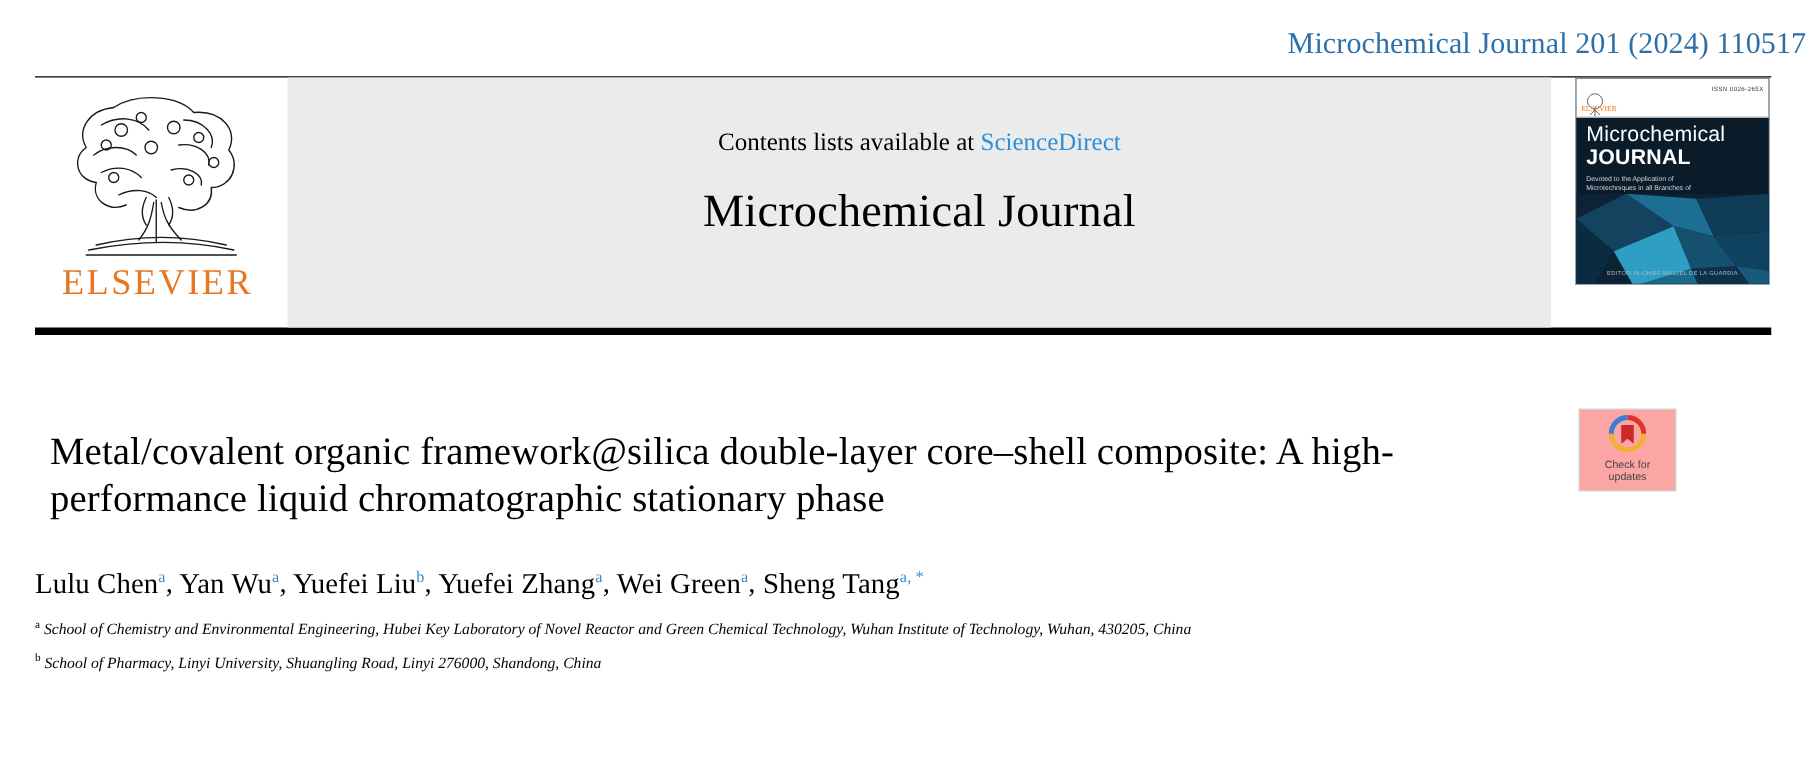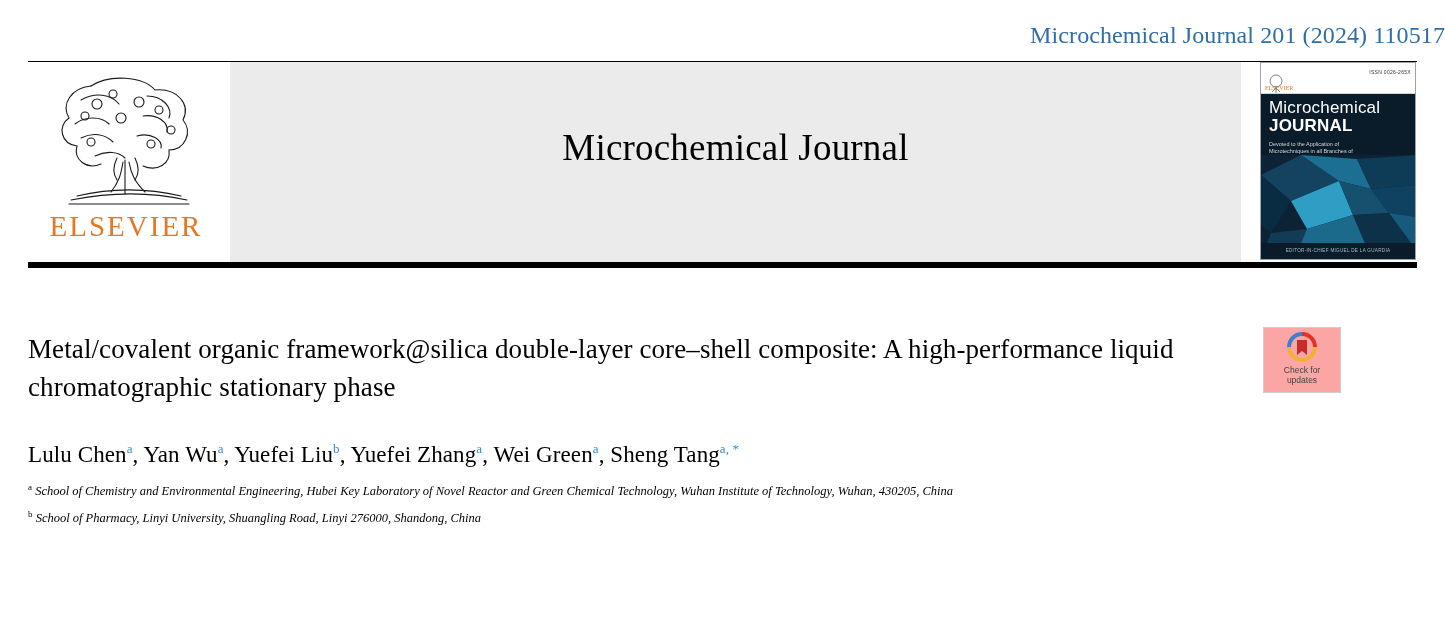--- a/index.html
+++ b/index.html
@@ -82,21 +82,21 @@
   .cover-cell {
     flex: 0 0 158px;
     width: 158px;
     margin-left: 18px;
     display: flex;
     align-items: flex-start;
     justify-content: center;
   }
   .cover-thumb {
     width: 156px;
-    height: 198px;
+    height: 166px;
     position: relative;
     overflow: hidden;
     background: #0a1b2a;
     border: 1px solid #98a3ad;
     box-sizing: border-box;
     text-decoration: underline;
   }
   .cover-top {
     position: absolute; top:0; left:0; right:0; height: 30px;
     background: #ffffff;
@@ -168,25 +168,25 @@
     line-height: 9.5px;
   }
 
   
   .article {
     margin: 0 28px;
     padding-top: 62px;
     max-width: 1200px;
   }
   .art-title {
-    font-size: 27px;
+    font-size: 31px;
     line-height: 38px;
     font-weight: 400;
     letter-spacing: 0.1px;
-    margin: 0;
+    margin: 12px;
     max-width: 1180px;
   }
   .authors {
     font-size: 23px;
     line-height: 30px;
     margin-top: 28px;
     letter-spacing: 0.1px;
   }
   .authors sup { font-size: 13px; color: #2f8ed6; vertical-align: super; }
   .authors sup.star { color: #2f8ed6; }
@@ -239,20 +239,23 @@
 
         <path d="M26 126 C60 118 96 118 130 126"></path>
         <path d="M20 130 C60 122 100 122 136 130"></path>
         <path d="M18 134 L138 134"></path>
       </g>
     </svg>
     <div class="elsevier-word">ELSEVIER</div>
   </div>
 
   <div class="journal-cell">
+    <div class="contents-line">
+      <span>Contents lists available at </span><a href="#">ScienceDirect</a>
+    </div>
     <div class="journal-title">Microchemical Journal</div>
   </div>
 
   <div class="cover-cell">
     <div class="cover-thumb">
       <div class="cover-top"></div>
       <div class="cover-issn">ISSN 0026-265X</div>
       <svg class="cover-tree" width="22" height="22" viewBox="0 0 22 22">
         <g stroke="#333" stroke-width="0.6" fill="none">
           <circle cx="11" cy="8" r="6"></circle>

